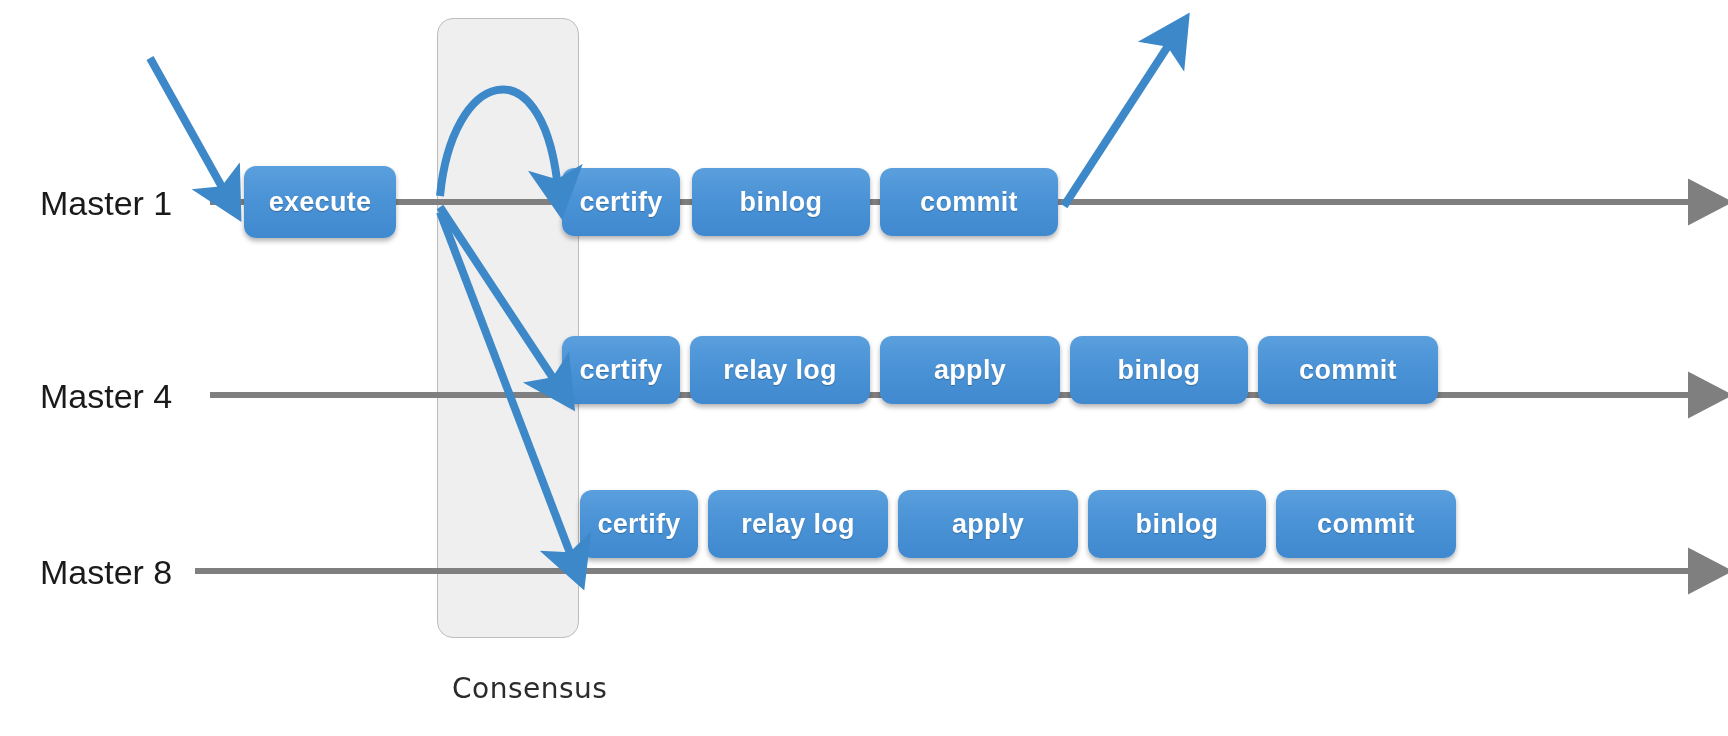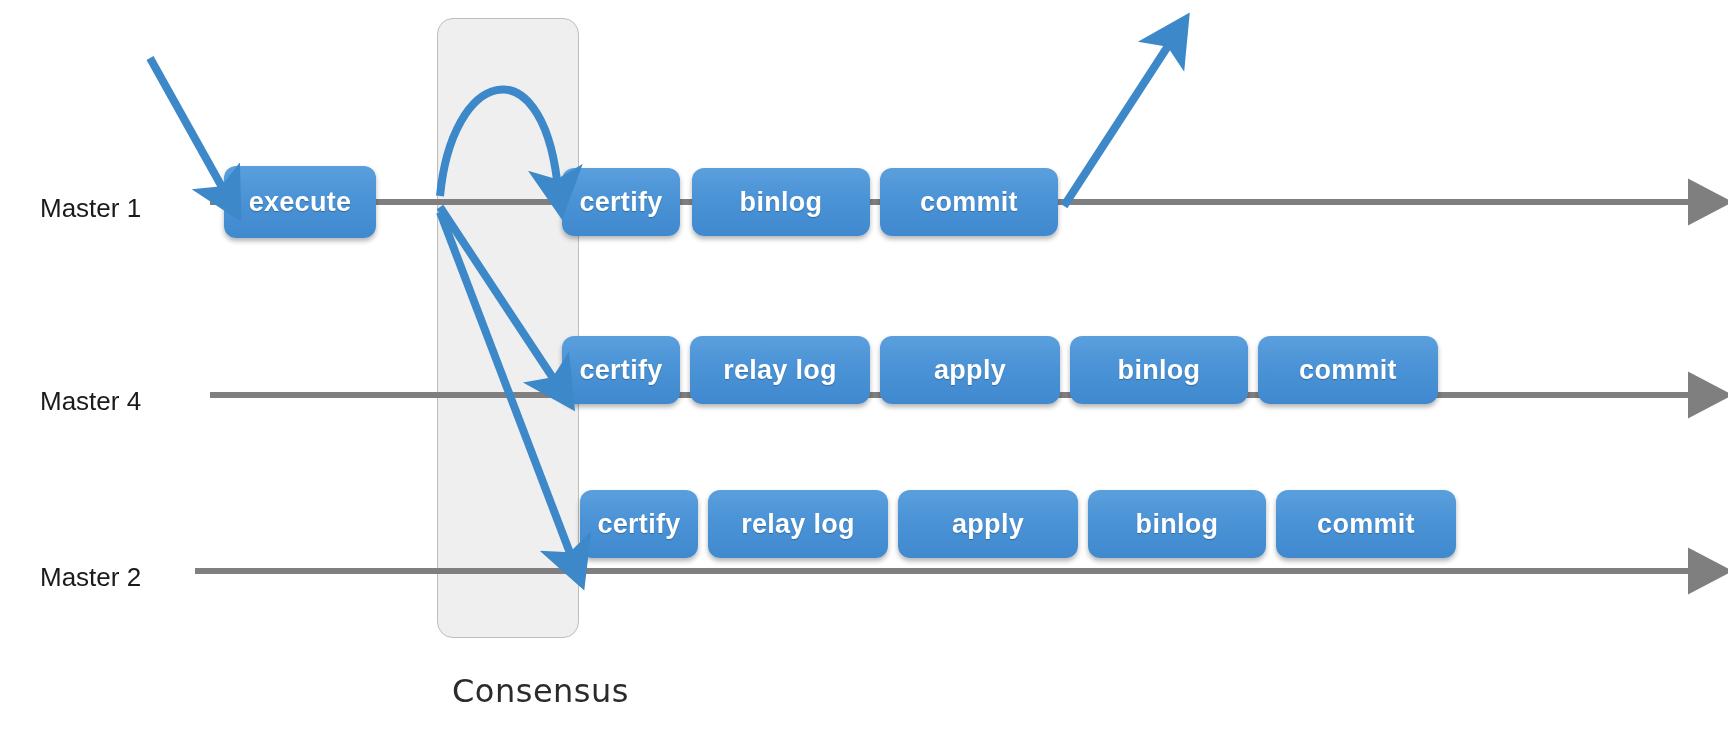--- a/index.html
+++ b/index.html
@@ -10,36 +10,35 @@
   
   .consensus-panel{
     position:absolute;
     background:#efefef;
     border:1px solid #bdbdbd;
     border-radius:16px;
     box-sizing:border-box;
   }
   .consensus-label{
     position:absolute;
-    font-size:32px;
+    font-size:28px;
     color:#2b2b2b;
     font-family:"DejaVu Sans",sans-serif;
     letter-spacing:0.5px;
     white-space:nowrap;
   }
 
   
   .row-label{
     position:absolute;
-    font-size:26px;
+    font-size:34px;
     color:#1a1a1a;
     font-family:"Liberation Sans",sans-serif;
     white-space:nowrap;
     line-height:1;
-    margin-top:9px;
   }
 
   
   svg.layer{position:absolute;left:0;top:0;width:1728px;height:736px;overflow:visible;}
   svg.axes{z-index:1;}
   svg.arrows{z-index:4;pointer-events:none;}
 
   
   .stage-box{
     position:absolute;
@@ -80,23 +79,23 @@
 
     <line x1="210" y1="202" x2="1700" y2="202" stroke="#7f7f7f" stroke-width="6" marker-end="url(#grayhead)"></line>
 
     <line x1="210" y1="395" x2="1700" y2="395" stroke="#7f7f7f" stroke-width="6" marker-end="url(#grayhead)"></line>
 
     <line x1="195" y1="571" x2="1700" y2="571" stroke="#7f7f7f" stroke-width="6" marker-end="url(#grayhead)"></line>
   </svg>
 
   <div class="row-label" style="left:40px;top:186px;">Master 1</div>
   <div class="row-label" style="left:40px;top:379px;">Master 4</div>
-  <div class="row-label" style="left:40px;top:555px;">Master 2</div>
+  <div class="row-label" style="left:40px;top:555px;">Master 8</div>
 
-  <div class="stage-box row1" style="left:224px;top:166px;width:152px;height:72px;">
+  <div class="stage-box row1" style="left:244px;top:166px;width:152px;height:72px;">
     <span>execute</span>
   </div>
   <div class="stage-box row1" style="left:562px;top:168px;width:118px;height:68px;">
     <span>certify</span>
   </div>
   <div class="stage-box row1" style="left:692px;top:168px;width:178px;height:68px;">
     <span>binlog</span>
   </div>
   <div class="stage-box row1" style="left:880px;top:168px;width:178px;height:68px;">
     <span>commit</span>

